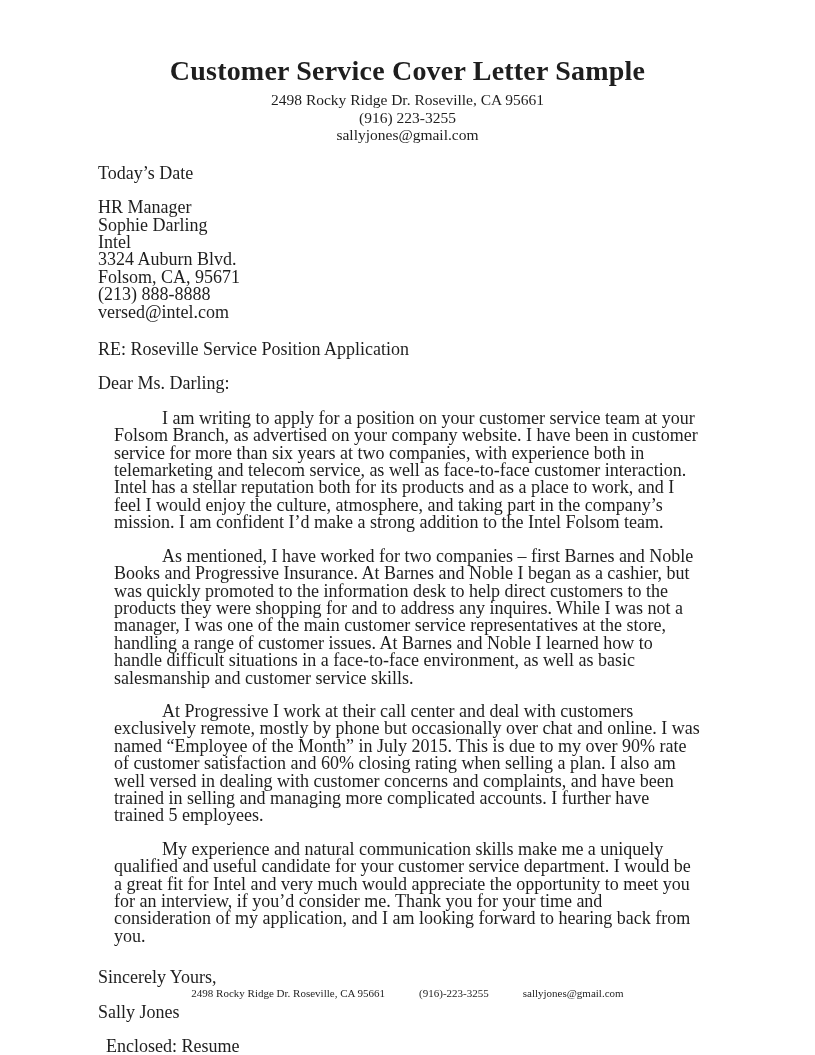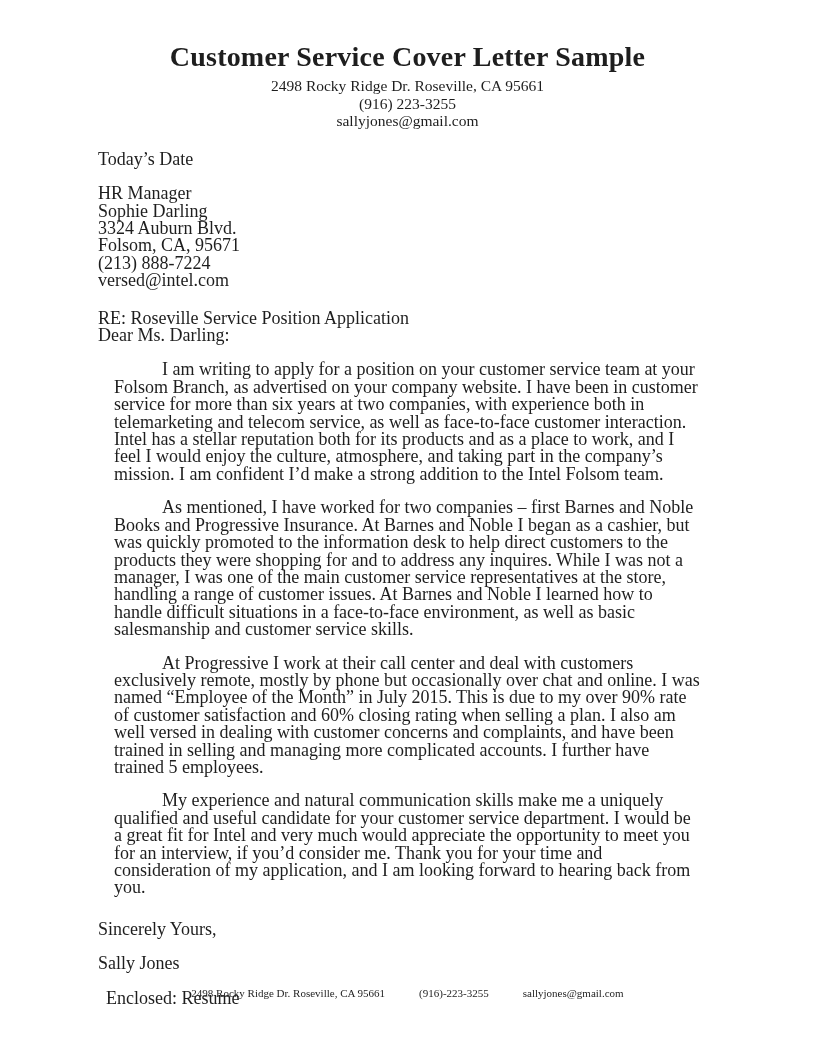--- a/index.html
+++ b/index.html
@@ -7,21 +7,21 @@
     padding: 0;
     background: #ffffff;
   }
   .page {
     position: relative;
     width: 815px;
     height: 1055px;
     margin: 0 auto;
     background: #ffffff;
     box-sizing: border-box;
-    padding: 40px 98px 0 98px;
+    padding: 54px 98px 0 98px;
     font-family: "Liberation Serif", "DejaVu Serif", serif;
     color: #1e1e1e;
     overflow: hidden;
   }
   .doc-header {
     text-align: center;
   }
   .doc-title {
     margin: 0;
     font-size: 28px;
@@ -44,20 +44,21 @@
   .date-line {
     margin-top: 21px;
   }
   .recipient-block {
     margin-top: 17px;
   }
   .subject-line {
     margin-top: 20px;
   }
   .salutation {
+    margin-top: 17px;
   }
   .paragraphs {
     margin-top: 17px;
   }
   .paragraphs p {
     margin: 16px;
     text-indent: 48px;
     text-align: left;
   }
   .valediction {
@@ -97,23 +98,24 @@
     </div>
   </div>
 
   <div class="letter-body">
 
     <div class="date-line">Today’s Date</div>
 
     <div class="recipient-block">
       <div>HR Manager</div>
       <div>Sophie Darling</div>
+      <div>Intel</div>
       <div>3324 Auburn Blvd.</div>
       <div>Folsom, CA, 95671</div>
-      <div>(213) 888-7224</div>
+      <div>(213) 888-8888</div>
       <div>versed@intel.com</div>
     </div>
 
     <div class="subject-line">RE: Roseville Service Position Application</div>
 
     <div class="salutation">Dear Ms. Darling:</div>
 
     <div class="paragraphs">
       <p>I am writing to apply for a position on your customer service team at your Folsom Branch, as advertised on your company website. I have been in customer service for more than six years at two companies, with experience both in telemarketing and telecom service, as well as face-to-face customer interaction. Intel has a stellar reputation both for its products and as a place to work, and I feel I would enjoy the culture, atmosphere, and taking part in the company’s mission. I am confident I’d make a strong addition to the Intel Folsom team.</p>
       <p>As mentioned, I have worked for two companies – first Barnes and Noble Books and Progressive Insurance. At Barnes and Noble I began as a cashier, but was quickly promoted to the information desk to help direct customers to the products they were shopping for and to address any inquires. While I was not a manager, I was one of the main customer service representatives at the store, handling a range of customer issues. At Barnes and Noble I learned how to handle difficult situations in a face-to-face environment, as well as basic salesmanship and customer service skills.</p>

